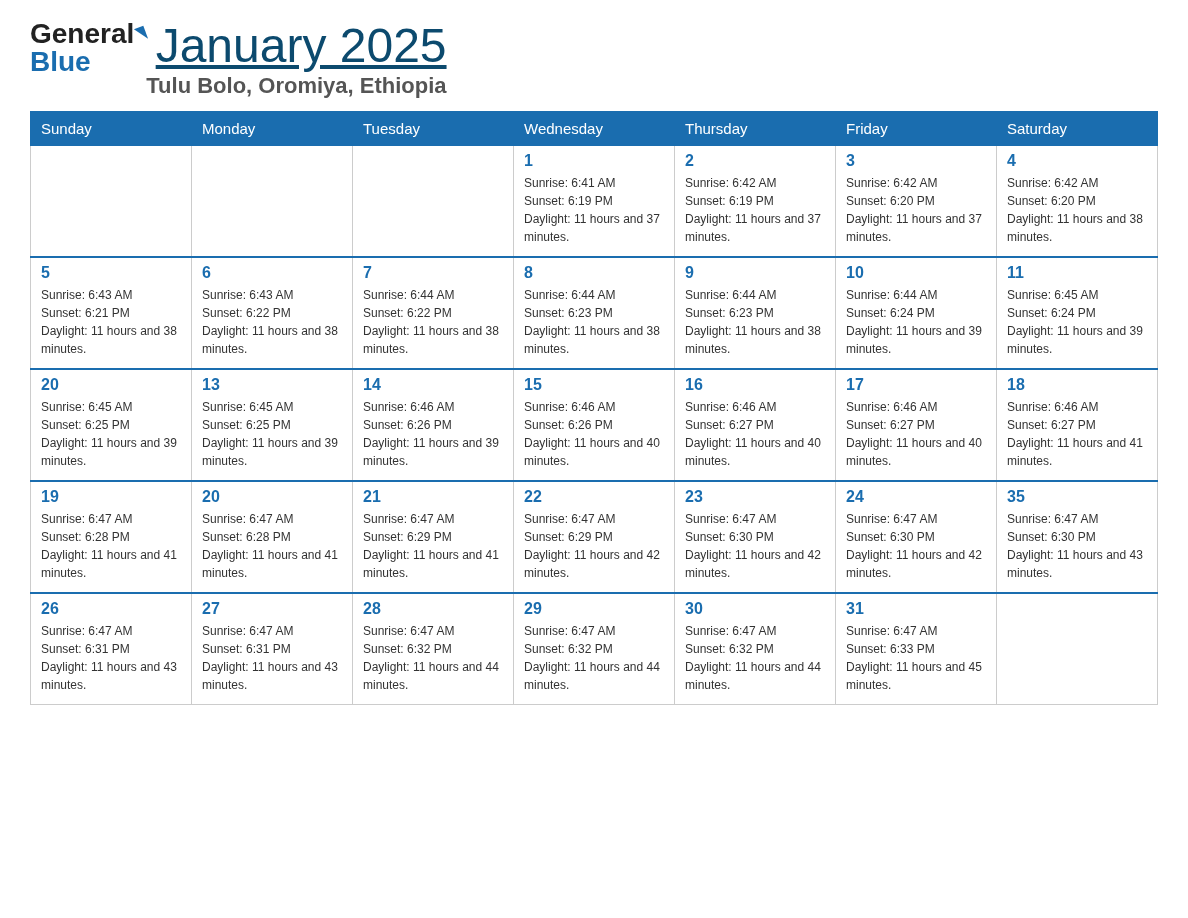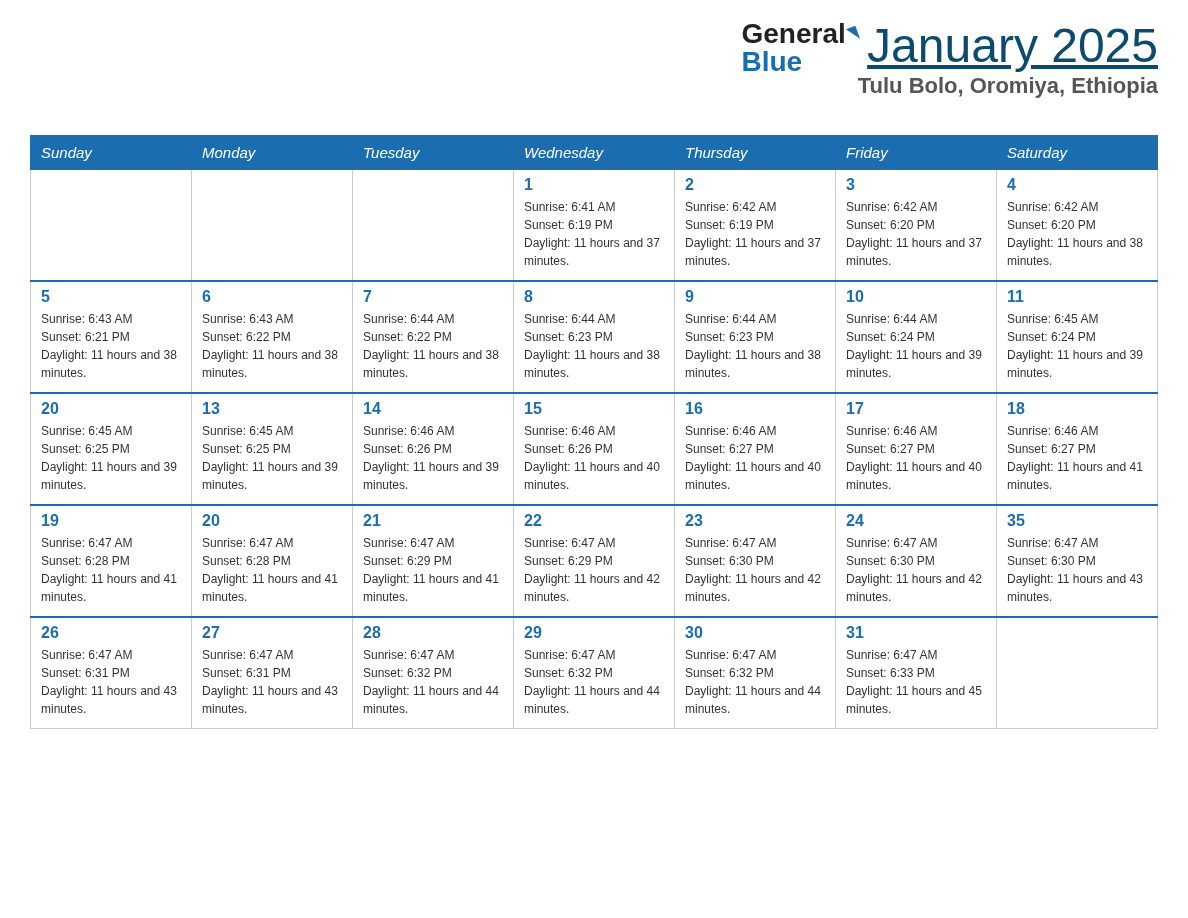--- a/index.html
+++ b/index.html
@@ -4,23 +4,23 @@
   <style>
     * { box-sizing: border-box; margin: 0; padding: 0; }
     body {
       font-family: Arial, sans-serif;
       background: #fff;
       padding: 20px 30px;
       color: #222;
     }
     .header {
       display: flex;
-      justify-content: flex-end;
+      justify-content: flex-start;
       align-items: flex-start;
-      margin-bottom: 36px;
+      margin-bottom: 12px;
     }
     .logo {
       display: flex;
       flex-direction: column;
       align-items: flex-start;
     }
     .logo-general {
       font-size: 28px;
       font-weight: bold;
       color: #222;
@@ -68,21 +68,20 @@
       border: 1px solid #ccc;
     }
     .calendar th {
       background-color: #1a6daf;
       color: #fff;
       font-size: 15px;
       font-weight: normal;
       padding: 8px 10px;
       text-align: left;
       border: 1px solid #1a6daf;
-      font-style: italic;
     }
     .calendar td {
       vertical-align: top;
       padding: 6px 10px 10px 10px;
       border: 1px solid #ccc;
       width: 14.28%;
       min-height: 90px;
       font-size: 12.5px;
       color: #333;
     }

